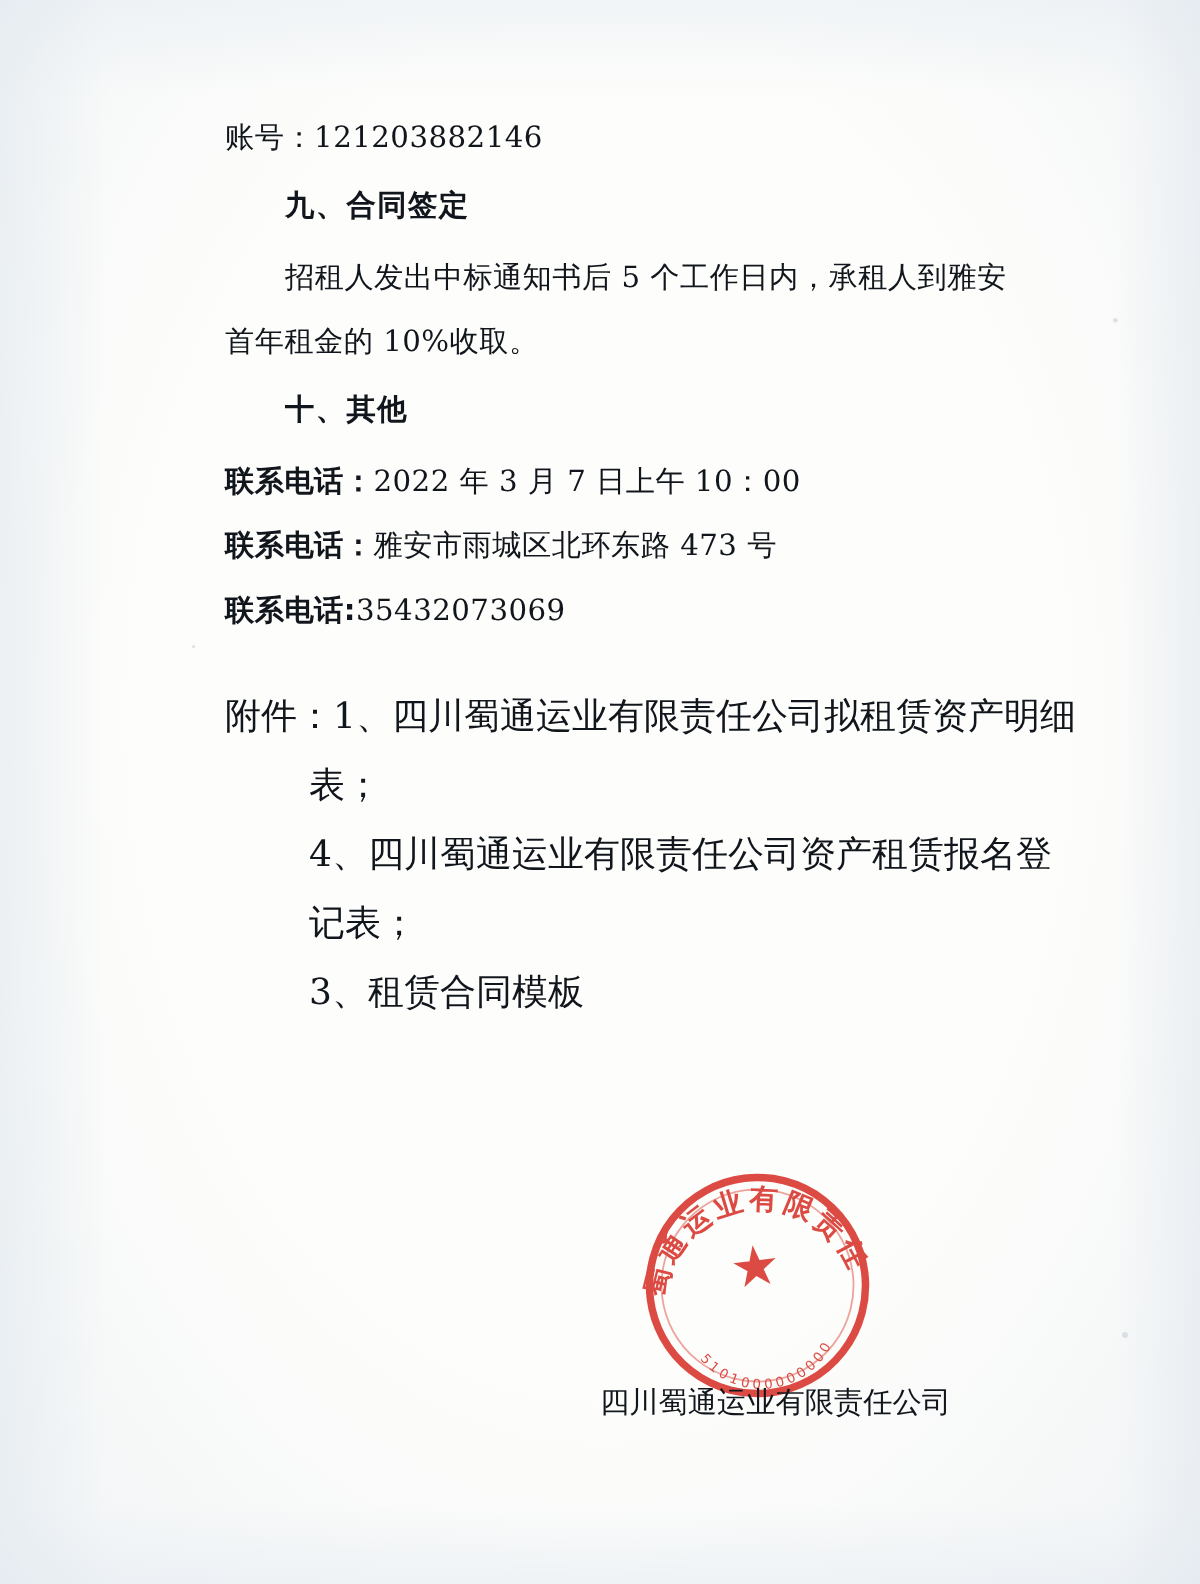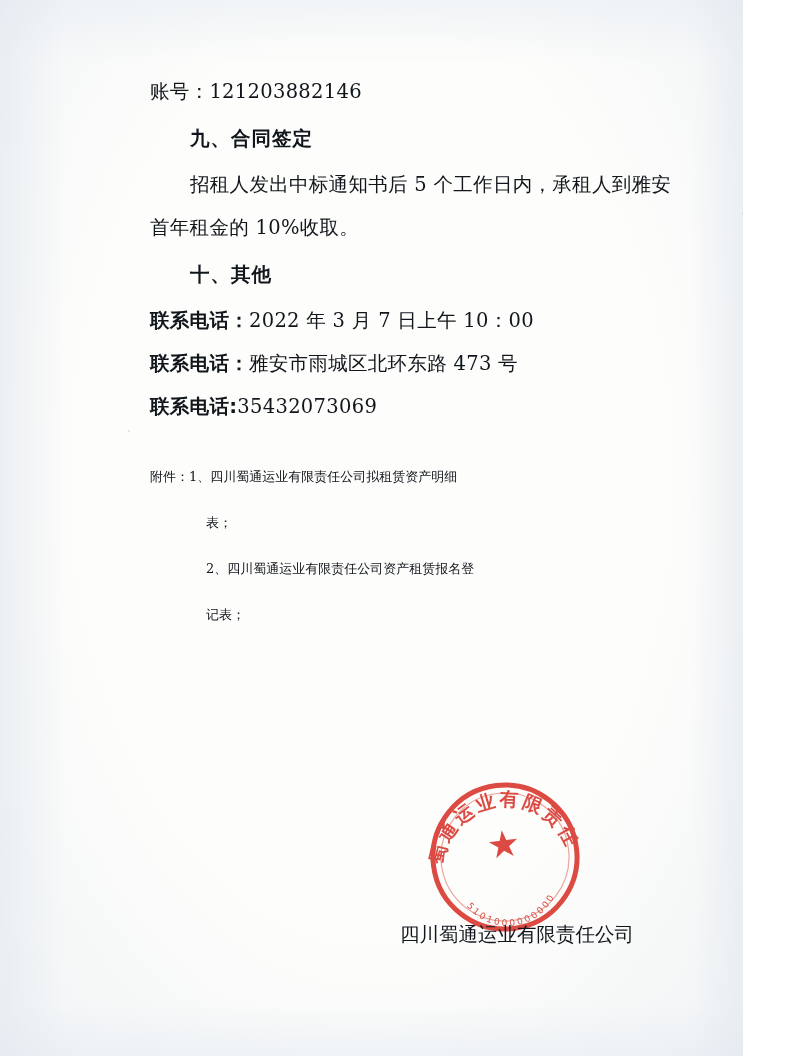--- a/index.html
+++ b/index.html
@@ -8,21 +8,21 @@
   }
   body {
     width: 800px;
     height: 1056px;
     background: #ffffff;
     font-family: "DejaVu Serif", serif;
     overflow: hidden;
   }
   .page {
     position: relative;
-    width: 743px;
+    width: 800px;
     height: 1056px;
     background: #fdfdfb;
     background-image:
       linear-gradient(90deg, rgba(225,232,238,0.55) 0%, rgba(255,255,255,0) 9%),
       linear-gradient(270deg, rgba(222,228,236,0.5) 0%, rgba(255,255,255,0) 7%),
       linear-gradient(180deg, rgba(232,238,244,0.55) 0%, rgba(255,255,255,0) 6%),
       linear-gradient(0deg, rgba(230,236,243,0.5) 0%, rgba(255,255,255,0) 5%);
     overflow: hidden;
   }
   .scan-tint {
@@ -42,39 +42,39 @@
   .line {
     font-size: 19.5px;
     line-height: 43px;
     letter-spacing: 0.3px;
     white-space: pre;
   }
   .indent {
     text-indent: 40px;
   }
   .heading {
-    font-family: Liberation Sans, sans-serif;
+    font-family: Liberation Serif, serif;
     font-weight: bold;
     font-size: 19.5px;
     line-height: 50px;
     text-indent: 40px;
     letter-spacing: 1px;
   }
   .label-bold {
     font-family: "DejaVu Sans", sans-serif;
     font-weight: bold;
   }
   .block-gap {
     height: 26px;
   }
   .attach {
     position: relative;
   }
   .attach .ln {
-    font-size: 13px;
+    font-size: 24px;
     line-height: 46px;
     white-space: pre;
   }
   .attach .hang {
     padding-left: 56px;
   }
   .sign {
     position: absolute;
     left: 400px;
     top: 820px;
@@ -123,22 +123,23 @@
 
     <div class="line"><span class="label-bold">联系电话：</span><span>2022 年 3 月 7 日上午 10：00</span></div>
     <div class="line"><span class="label-bold">联系电话：</span><span>雅安市雨城区北环东路 473 号</span></div>
     <div class="line"><span class="label-bold">联系电话:</span><span>35432073069</span></div>
 
     <div class="block-gap"></div>
 
     <div class="attach">
       <div class="ln"><span>附件：</span><span>1、四川蜀通运业有限责任公司拟租赁资产明细</span></div>
       <div class="ln hang">表；</div>
-      <div class="ln hang">2、四川蜀通运业有限责任公司资产租赁报名登</div>
+      <div class="ln hang">4、四川蜀通运业有限责任公司资产租赁报名登</div>
       <div class="ln hang">记表；</div>
+      <div class="ln hang">3、租赁合同模板</div>
     </div>
 
   </div>
 
   <div class="seal">
     <svg width="175" height="175" viewBox="0 0 175 175" xmlns="http://www.w3.org/2000/svg">
       <defs>
         <path id="sealTopArc" d="M 24 92 A 64 64 0 0 1 151 92" fill="none"></path>
         <path id="sealBotArc" d="M 38 120 A 52 52 0 0 0 137 120" fill="none"></path>
       </defs>

